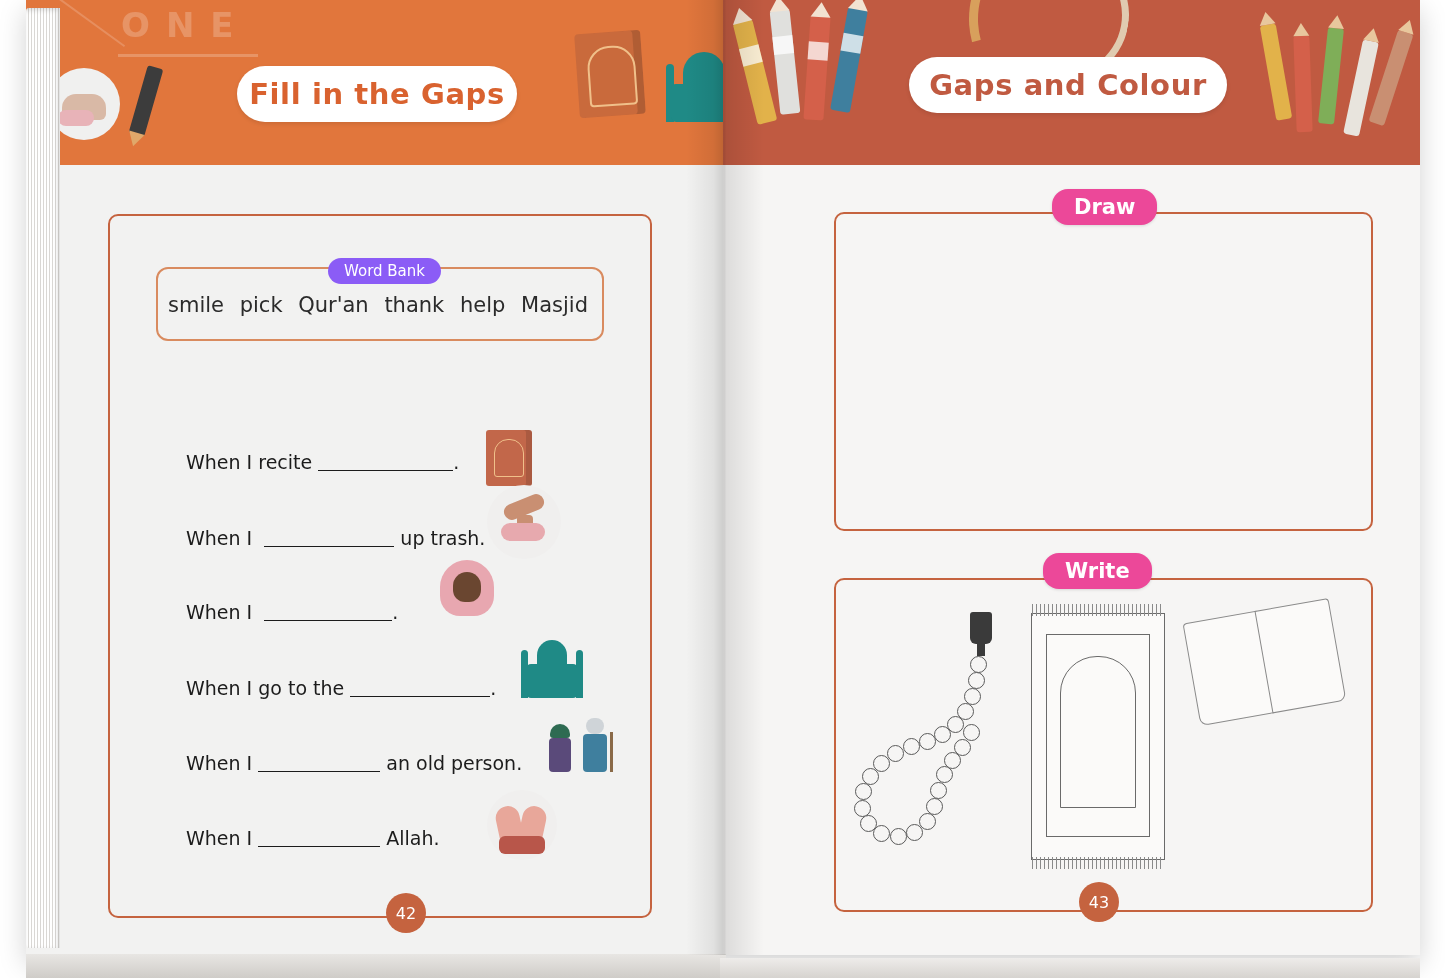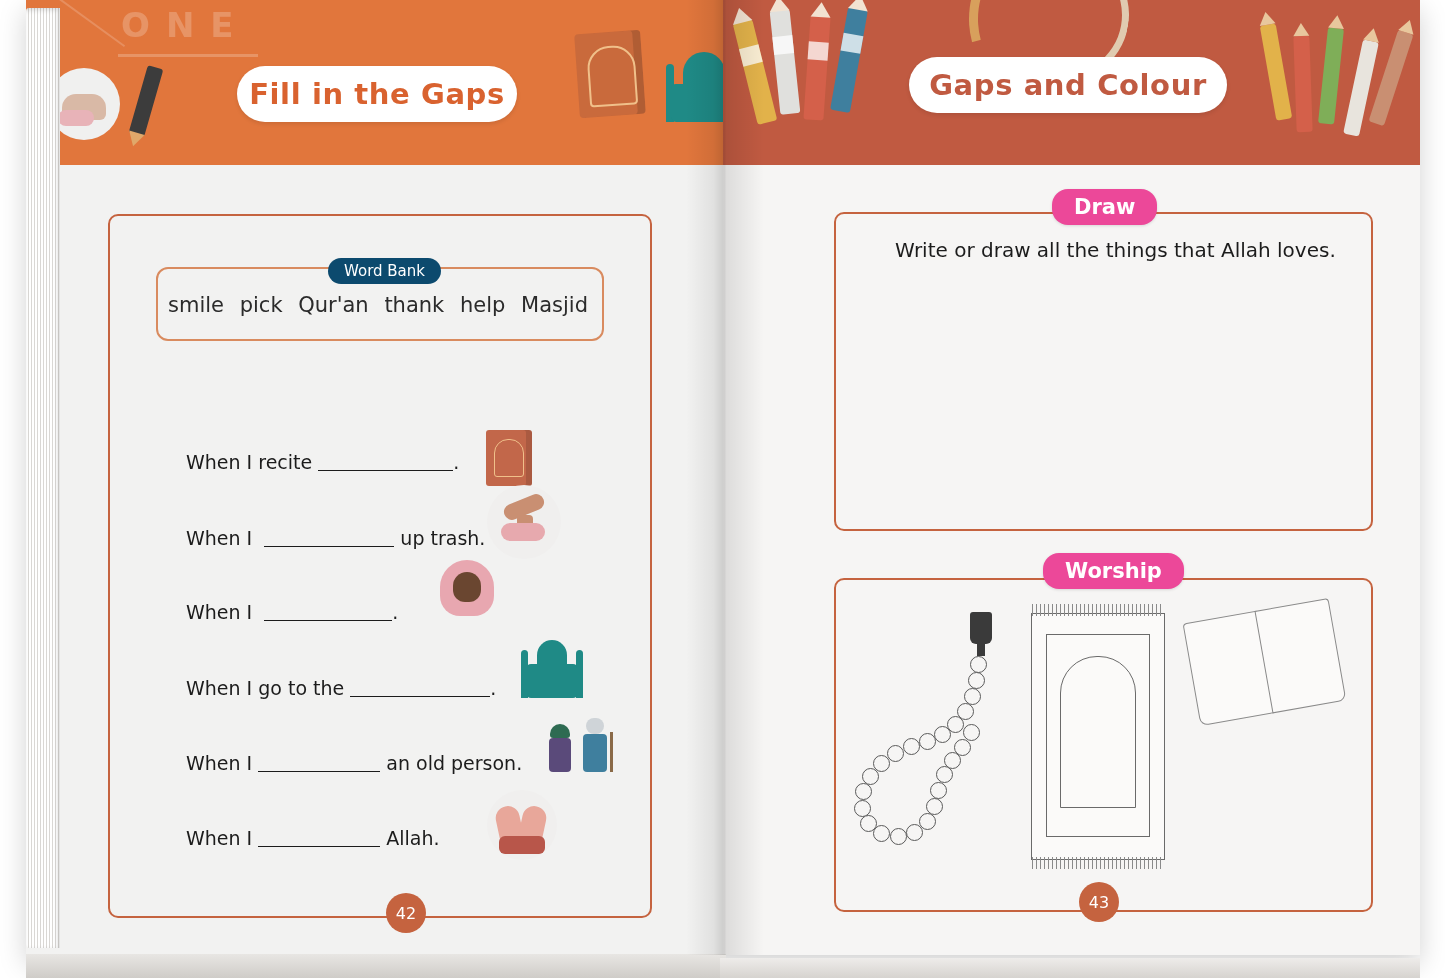--- a/index.html
+++ b/index.html
@@ -211,21 +211,21 @@
   .wordbank-box {
     position: absolute;
     left: 130px; top: 267px;
     width: 444px; height: 70px;
     border: 2px solid #d98b5f;
     border-radius: 12px;
   }
   .wordbank-tab {
     position: absolute;
     left: 302px; top: 258px;
-    background: #0c4a6e;
+    background: #8b5cf6;
     color: #ffffff;
     border-radius: 14px;
     padding: 4px 16px;
     font-size: 15px;
     font-family: "DejaVu Sans", sans-serif;
     z-index: 3;
   }
   .wordbank-words {
     position: absolute;
     left: 142px; top: 293px;
@@ -539,24 +539,23 @@
         <div class="band-title" id="title-right-wrap">
           <span>Gaps and Colour</span>
         </div>
       </div>
     </div>
 
     <div class="section-tab" id="tab-draw">
       <span>Draw</span>
     </div>
     <div class="content-frame" id="draw-frame"></div>
-    <div class="draw-instruction">Write or draw all the things that Allah loves.</div>
 
     <div class="section-tab" id="tab-colour">
-      <span>Worship</span>
+      <span>Write</span>
     </div>
     <div class="content-frame" id="colour-frame"></div>
 
     <div class="tasbih">
       <div class="tassel"></div>
       <div class="tassel-top"></div>
       <div class="bead" style="left:126px; top:44px;"></div>
       <div class="bead" style="left:124px; top:60px;"></div>
       <div class="bead" style="left:120px; top:76px;"></div>
       <div class="bead" style="left:113px; top:91px;"></div>

